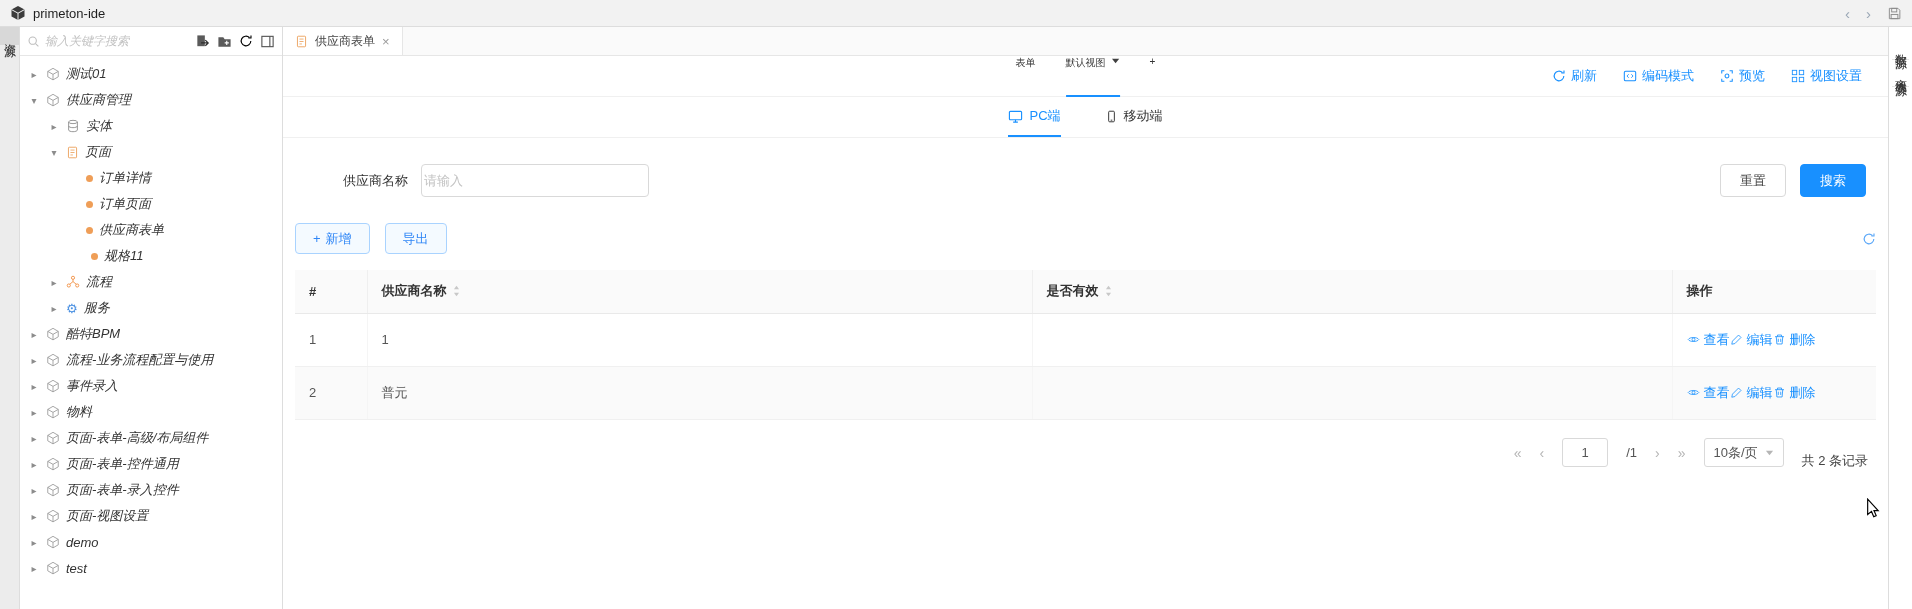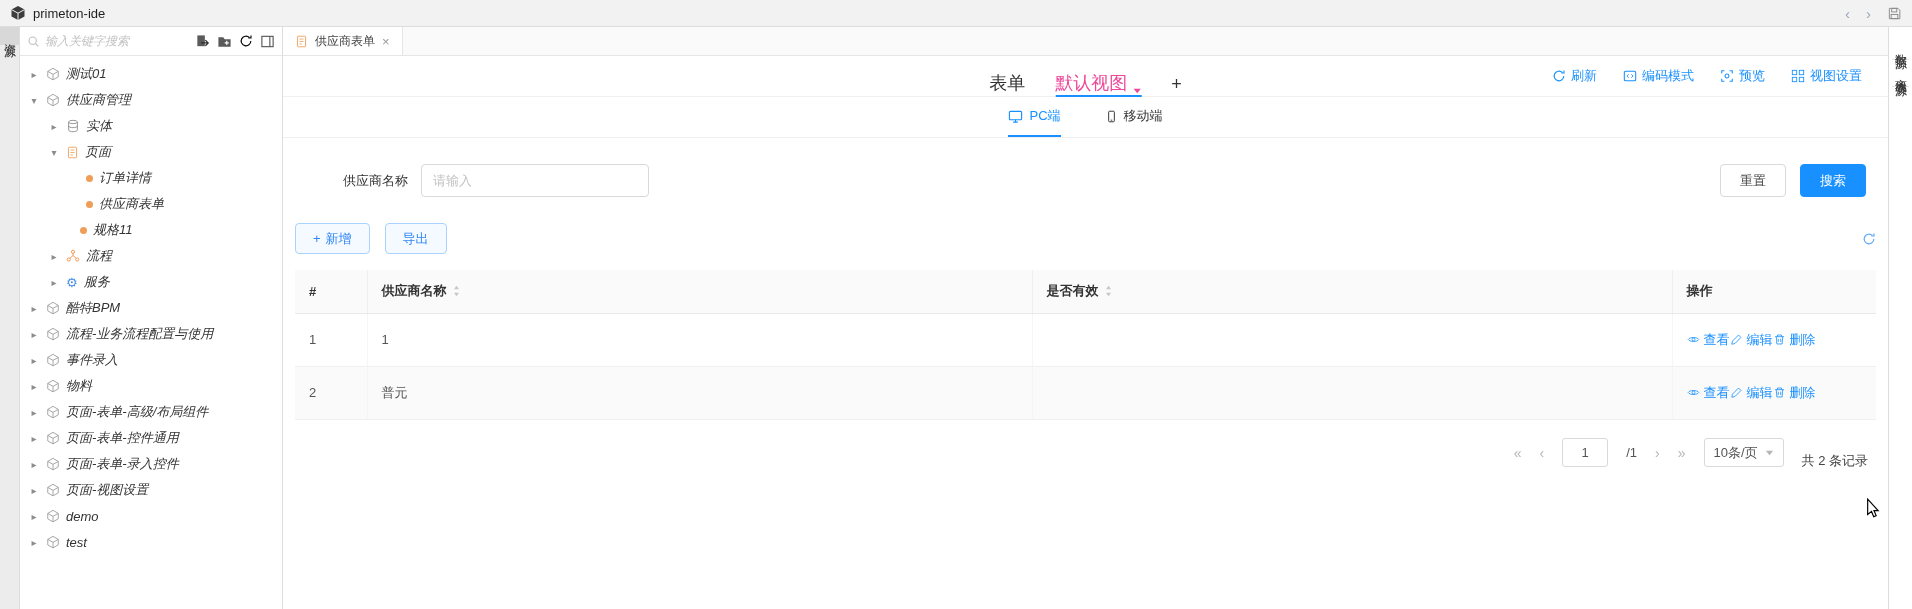--- a/index.html
+++ b/index.html
@@ -31,33 +31,33 @@
   .gear-glyph { font-size: 13px; color: #4a90e2; line-height: 1; }
 
   
   .main { flex: 1; min-width: 0; display: flex; flex-direction: column; background: #fff; }
   .tabstrip { flex: 0 0 29px; background: #fafafa; border-bottom: 1px solid #e6e6e6; display: flex; }
   .editor-tab { background: #fff; border-right: 1px solid #e6e6e6; display: flex; align-items: center; gap: 7px; padding: 0 12px; font-size: 12px; color: #444; }
   .tab-close { color: #9b9b9b; font-size: 13px; cursor: pointer; }
 
   .toolbar { flex: 0 0 41px; border-bottom: 1px solid #f0f0f0; display: flex; align-items: center; position: relative; }
   .view-tabs { position: absolute; left: 50%; transform: translateX(-50%); display: flex; gap: 30px; height: 41px; align-items: stretch; }
-  .view-tab { display: flex; align-items: flex-end; gap: 5px; font-size: 18px; color: #333; border-bottom: 2px solid transparent; cursor: pointer; }
-  .view-tab.active { color: #ec4899; border-bottom-color: #1890ff; }
+  .view-tab { display: flex; align-items: flex-start; gap: 5px; font-size: 10px; color: #333; border-bottom: 2px solid transparent; cursor: pointer; }
+  .view-tab.active { color: #404040; border-bottom-color: #1890ff; }
   .toolbar-actions { margin-left: auto; display: flex; align-items: center; gap: 26px; padding-right: 26px; }
   .tb-action { display: flex; align-items: center; gap: 5px; color: #1890ff; font-size: 13px; cursor: pointer; }
 
   .device-row { flex: 0 0 41px; border-bottom: 1px solid #f0f0f0; display: flex; justify-content: center; gap: 44px; }
   .device-tab { display: flex; align-items: center; gap: 6px; font-size: 13px; color: #333; border-bottom: 2px solid transparent; cursor: pointer; }
   .device-tab.active { color: #1890ff; border-bottom-color: #1890ff; }
 
   .content { flex: 1; position: relative; padding: 0 12px; overflow: hidden; }
   .filter-row { display: flex; align-items: center; margin: 26px 0 0 48px; }
   .filter-label { font-size: 13px; color: #333; margin-right: 13px; }
-  .filter-input { width: 228px; height: 33px; border: 1px solid #d9d9d9; border-radius: 4px; padding: 0 11px; font-size: 13px; color: #c2410c; outline: none; font-family: inherit; }
+  .filter-input { width: 228px; height: 33px; border: 1px solid #d9d9d9; border-radius: 4px; padding: 0 2px; font-size: 13px; color: #c2410c; outline: none; font-family: inherit; }
   .filter-input::placeholder { color: #c3c3c3; }
   .op-hint { margin: 5px 0 0 62px; font-size: 11px; color: #9a9a9a; }
   .filter-buttons { position: absolute; right: 22px; top: 26px; display: flex; gap: 14px; }
   .btn { height: 33px; padding: 0 19px; border-radius: 4px; font-size: 13px; cursor: pointer; font-family: inherit; }
   .btn-default { background: #fff; border: 1px solid #d9d9d9; color: #444; }
   .btn-primary { background: #1890ff; border: 1px solid #1890ff; color: #fff; }
 
   .action-row { display: flex; align-items: center; gap: 15px; margin-top: 26px; }
   .btn-light { height: 31px; padding: 0 17px; border-radius: 4px; font-size: 13px; background: #f4faff; border: 1px solid #a9d3ff; color: #2f86f6; cursor: pointer; display: inline-flex; align-items: center; gap: 5px; font-family: inherit; }
   .refresh-mini { margin-left: auto; color: #5aa7f8; cursor: pointer; }
@@ -200,23 +200,30 @@
             <span class="ic">
               <span style="width:7px;height:7px;border-radius:50%;background:#ef9e57;display:inline-block"></span>
             </span>
             <span>订单详情</span>
           </div>
           <div class="tree-row" style="padding-left: 48px;">
             <span class="tw-arrow"></span>
             <span class="ic">
               <span style="width:7px;height:7px;border-radius:50%;background:#ef9e57;display:inline-block"></span>
             </span>
+            <span>订单页面</span>
+          </div>
+          <div class="tree-row" style="padding-left: 48px;">
+            <span class="tw-arrow"></span>
+            <span class="ic">
+              <span style="width:7px;height:7px;border-radius:50%;background:#ef9e57;display:inline-block"></span>
+            </span>
             <span>供应商表单</span>
           </div>
-          <div class="tree-row" style="padding-left: 42px;">
+          <div class="tree-row" style="padding-left: 53px;">
             <span class="tw-arrow"></span>
             <span class="ic">
               <span style="width:7px;height:7px;border-radius:50%;background:#ef9e57;display:inline-block"></span>
             </span>
             <span>规格11</span>
           </div>
           <div class="tree-row" style="padding-left: 28px;">
             <span class="tw-arrow">▸</span>
             <span class="ic">
               <svg width="14" height="14" viewBox="0 0 16 16">

